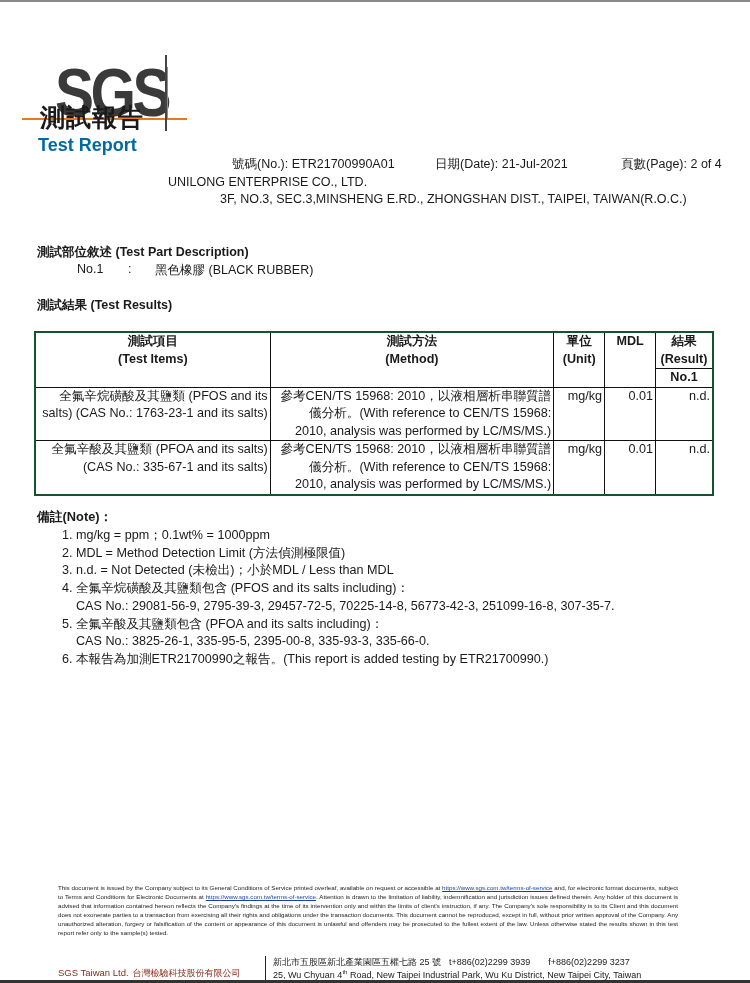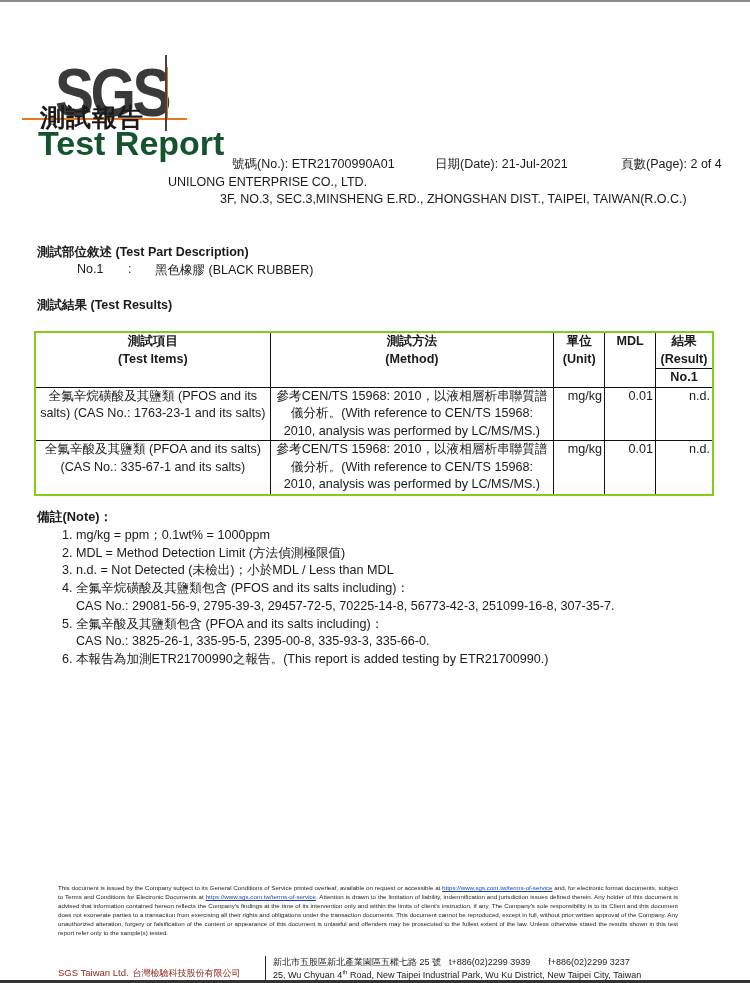--- a/index.html
+++ b/index.html
@@ -15,55 +15,55 @@
       font-family: "Liberation Sans", sans-serif; font-weight: bold;
       font-size: 68px; letter-spacing: -4px; color: #3a3a3a; line-height: 74px;
       transform: scaleX(0.86); transform-origin: left top;
     }
     .logo-hline { position: absolute; left: 0; top: 63px; width: 165px; height: 2px; background: #e37a1f; }
     .logo-hline2 { position: absolute; left: 0; top: 64px; width: 165px; height: 1px; background: #444; }
     .logo-vline { position: absolute; left: 143px; top: 0; width: 2px; height: 76px; background: #444; }
     .logo-vline2 { position: absolute; left: 145px; top: 12px; width: 1px; height: 52px; background: #e37a1f; }
 
     .title-zh { position: absolute; left: 40px; top: 101px; font-size: 25px; font-weight: bold; color: #1a1a1a; letter-spacing: 1px; }
-    .title-en { position: absolute; left: 38px; top: 124px; font-size: 34px; font-weight: bold; font-family: "Liberation Sans", sans-serif; color: #14532d; }
+    .title-en { position: absolute; left: 38px; top: 135px; font-size: 18px; font-weight: bold; font-family: "Liberation Sans", sans-serif; color: #0369a1; }
 
     .meta { position: absolute; top: 156px; font-size: 12.5px; font-family: "Liberation Sans", sans-serif; color: #1a1a1a; white-space: nowrap; }
     .meta-no { left: 232px; }
     .meta-date { left: 435px; }
     .meta-page { left: 621px; }
     .company { position: absolute; left: 168px; top: 175px; font-size: 12.5px; font-family: "Liberation Sans", sans-serif; white-space: nowrap; }
     .address { position: absolute; left: 220px; top: 192px; font-size: 12.5px; font-family: "Liberation Sans", sans-serif; white-space: nowrap; }
 
     .section-h { position: absolute; left: 37px; font-size: 12.5px; font-weight: bold; font-family: "Liberation Sans", sans-serif; white-space: nowrap; }
     .h-part { top: 244px; }
     .h-results { top: 297px; }
     .part-line { position: absolute; top: 262px; font-size: 12.5px; font-family: "Liberation Sans", sans-serif; white-space: nowrap; }
     .part-no { left: 77px; }
     .part-colon { left: 128px; }
     .part-desc { left: 155px; }
 
     table.results {
       position: absolute; left: 34px; top: 331px; width: 680px;
       border-collapse: collapse; font-size: 12.6px; font-family: "Liberation Sans", sans-serif;
-      border: 2px solid #84cc16;
+      border: 2px solid #14532d;
     }
     table.results td, table.results th {
       border: 1px solid #111; padding: 0 2px; vertical-align: top; line-height: 17.5px;
     }
     table.results th { font-weight: bold; text-align: center; }
     .col-item { width: 231px; }
     .col-method { width: 280px; }
     .col-unit { width: 46px; }
     .col-mdl { width: 46px; }
     .col-result { width: 52px; }
     .hdr-main { height: 34px; }
     .hdr-sub { height: 17px; }
     td.center { text-align: right; }
-    td.cell-item, td.cell-method { text-align: center; }
+    td.cell-item, td.cell-method { text-align: right; }
     .block { display: block; }
 
     .note-h { position: absolute; left: 37px; top: 509px; font-size: 12.8px; font-weight: bold; font-family: "Liberation Sans", sans-serif; }
     .notes { position: absolute; left: 62px; top: 527px; font-size: 12.6px; font-family: Liberation Sans, sans-serif; line-height: 17.7px; white-space: nowrap; }
     .notes .cont { padding-left: 14px; }
 
     .disclaimer {
       position: absolute; left: 58px; top: 883px; width: 620px;
       font-size: 6.2px; font-family: "Liberation Sans", sans-serif; line-height: 9.1px; color: #222;
       text-align: justify;

